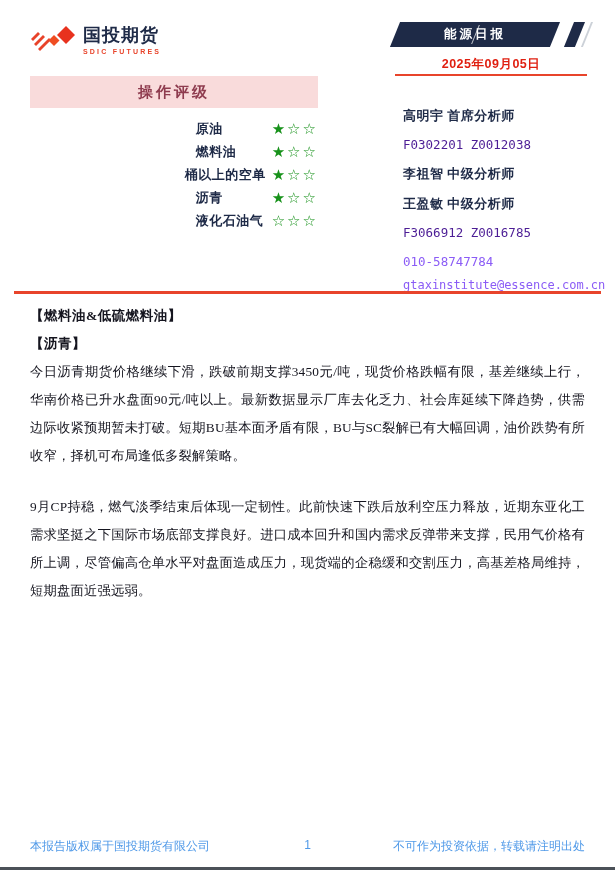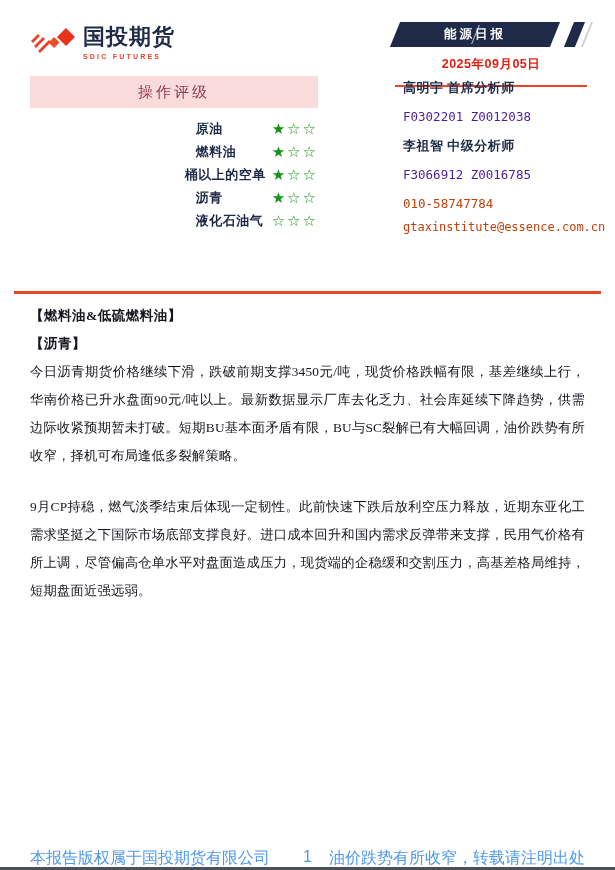--- a/index.html
+++ b/index.html
@@ -26,21 +26,21 @@
     background:#4b5158;
   }
 
   
   header{
     display:flex;justify-content:space-between;align-items:flex-start;
     padding:22px 28px 0 30px;height:76px;
   }
   .logo{display:flex;align-items:center;gap:7px;}
   .logo-text .brand{
-    font-size:22px;font-weight:bold;color:var(--navy);letter-spacing:1px;
+    font-size:18px;font-weight:bold;color:var(--navy);letter-spacing:1px;
     font-family:Liberation Mono, monospace;
   }
   .logo-text .brand-sub{
     font-size:7px;font-weight:bold;color:#e8432a;letter-spacing:2.2px;margin-top:1px;
   }
   .masthead{width:192px;}
   .banner-row{display:flex;align-items:stretch;height:25px;}
   .banner{
     position:relative;flex:0 0 160px;height:25px;background:var(--navy);
     transform:skewX(-22deg);display:flex;align-items:center;justify-content:center;
@@ -57,59 +57,59 @@
   .banner-slash{
     flex:0 0 11px;height:25px;background:var(--navy);
     transform:skewX(-22deg);margin-left:14px;
   }
   .banner-endline{
     flex:0 0 2px;height:25px;background:#ccd1d8;margin-left:6px;transform:skewX(-22deg);
   }
   .date{
     margin-top:9px;text-align:center;color:var(--date-red);
     font-size:12.5px;font-weight:bold;letter-spacing:.5px;
-    padding-bottom:12px;border-bottom:2px solid var(--accent-red);
+    padding-bottom:1px;border-bottom:2px solid var(--accent-red);
   }
 
   
   .columns{display:flex;justify-content:space-between;padding:0 30px;height:214px;}
   .col-left{width:288px;}
   .rating-title-box{
     height:32px;background:var(--pink-bg);
     display:flex;align-items:center;justify-content:center;
   }
   .rating-title-box span{
-    color:var(--rating-title);font-size:15px;font-weight:normal;letter-spacing:3px;
+    color:var(--rating-title);font-size:15px;font-weight:bold;letter-spacing:3px;
     font-family:"Liberation Serif","DejaVu Serif",serif;
     text-align:center;
   }
   .rating-list{margin-top:9px;}
   .rating-row{display:flex;align-items:center;height:23px;justify-content:flex-end;}
   .rating-label{
     min-width:76px;font-size:13px;font-weight:bold;color:var(--navy);
     font-family:"Liberation Serif","DejaVu Serif",serif;letter-spacing:.5px;
     padding-right:6px;white-space:nowrap;
   }
   .rating-stars{
     font-size:15px;color:var(--star-green);letter-spacing:2px;line-height:1;
     white-space:nowrap;
   }
-  .col-right{width:182px;padding-top:3px;}
+  .col-right{width:182px;padding-top:3px;margin-top:28px;}
   .analyst-name{
     font-size:13px;font-weight:bold;color:var(--navy);
     font-family:"Liberation Serif","DejaVu Serif",serif;
     letter-spacing:.5px;margin-bottom:12px;white-space:nowrap;
   }
   .analyst-ids{
     font-size:12.5px;color:#4c1d95;margin-bottom:13px;
     font-family:"DejaVu Sans Mono","Liberation Mono",monospace;white-space:nowrap;
   }
   .contact{margin-top:14px;}
   .contact-phone,.contact-email{
-    font-size:12.5px;color:#c2410c;margin-bottom:9px;
+    font-size:12.5px;color:#8b5cf6;margin-bottom:9px;
     font-family:"DejaVu Sans Mono","Liberation Mono",monospace;white-space:nowrap;
   }
   .contact-email{font-size:12px;}
 
   
   .red-rule{
     position:absolute;top:291px;left:14px;width:587px;height:3px;
     background:var(--accent-red);
   }
   main{padding:12px 30px 0 30px;}
@@ -118,22 +118,22 @@
     font-family:"Liberation Serif","DejaVu Serif",serif;letter-spacing:.5px;
   }
   .section p{
     font-size:13.3px;color:var(--body-ink);line-height:28px;
     text-align:justify;margin-bottom:23px;
     font-family:"Liberation Serif","DejaVu Serif",serif;letter-spacing:.2px;
   }
 
   
   footer{
-    position:absolute;left:30px;right:30px;bottom:6px;height:16px;
-    font-size:16px;color:var(--footer-blue);
+    position:absolute;left:30px;right:30px;bottom:16px;height:16px;
+    font-size:12px;color:var(--footer-blue);
   }
   footer .f-left{position:absolute;left:0;top:0;}
   footer .f-page{position:absolute;left:50%;top:0;transform:translateX(-50%);}
   footer .f-right{position:absolute;right:0;top:0;}
 </style>
 </head>
 <body>
 
 <div class="page">
 
@@ -195,20 +195,21 @@
           <span class="rating-label">液化石油气</span>
           <span class="rating-stars">☆☆☆</span>
         </div>
       </div>
     </div>
 
     <div class="col-right">
       <div class="analyst-name">高明宇 首席分析师</div>
       <div class="analyst-ids">F0302201 Z0012038</div>
       <div class="analyst-name">李祖智 中级分析师</div>
+      <div class="analyst-name">王盈敏 中级分析师</div>
       <div class="analyst-ids">F3066912 Z0016785</div>
       <div class="contact">
         <div class="contact-phone">010-58747784</div>
         <div class="contact-email">gtaxinstitute@essence.com.cn</div>
       </div>
     </div>
 
   </div>
 
   <div class="red-rule"></div>
@@ -222,16 +223,16 @@
       <p>今日沥青期货价格继续下滑，跌破前期支撑3450元/吨，现货价格跌幅有限，基差继续上行，华南价格已升水盘面90元/吨以上。最新数据显示厂库去化乏力、社会库延续下降趋势，供需边际收紧预期暂未打破。短期BU基本面矛盾有限，BU与SC裂解已有大幅回调，油价跌势有所收窄，择机可布局逢低多裂解策略。</p>
     </div>
     <div class="section">
       <p>9月CP持稳，燃气淡季结束后体现一定韧性。此前快速下跌后放利空压力释放，近期东亚化工需求坚挺之下国际市场底部支撑良好。进口成本回升和国内需求反弹带来支撑，民用气价格有所上调，尽管偏高仓单水平对盘面造成压力，现货端的企稳缓和交割压力，高基差格局维持，短期盘面近强远弱。</p>
     </div>
   </main>
 
   <footer>
     <span class="f-left">本报告版权属于国投期货有限公司</span>
     <span class="f-page">1</span>
-    <span class="f-right">油价跌势有所收窄，转载请注明出处</span>
+    <span class="f-right">不可作为投资依据，转载请注明出处</span>
   </footer>
 
 </div>
 
 </body></html>

